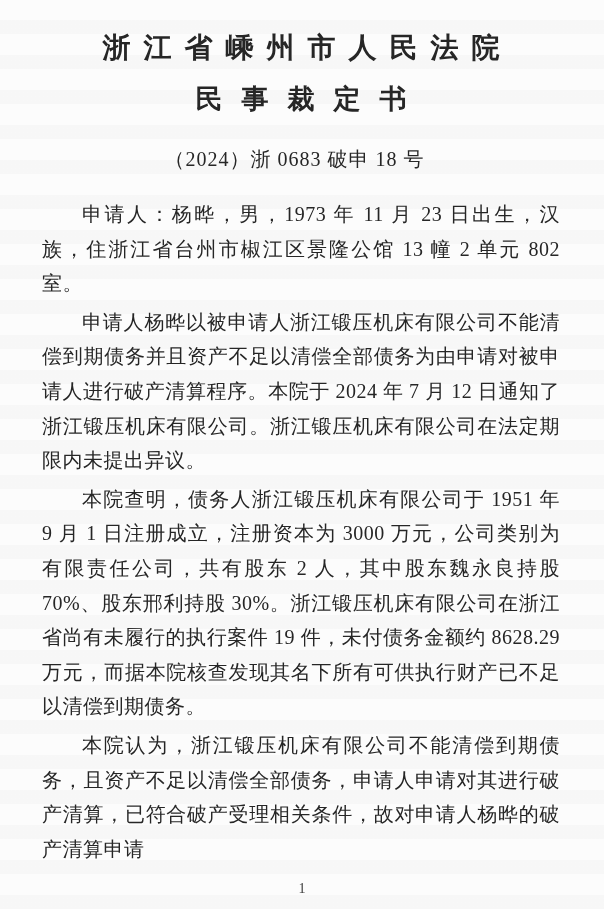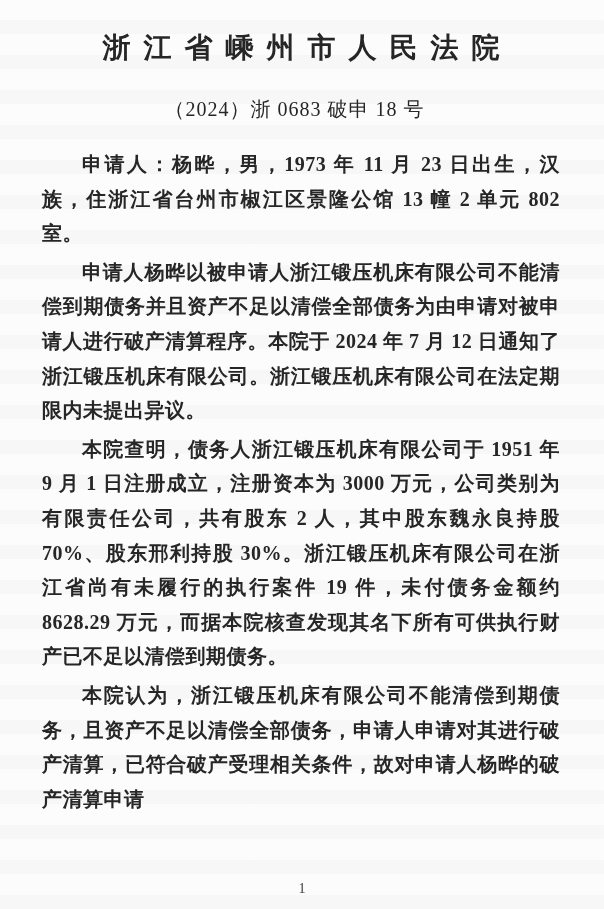--- a/index.html
+++ b/index.html
@@ -55,39 +55,39 @@
     margin-top: 26px;
     font-size: 20px;
     line-height: 34.6px;
     text-align: justify;
     text-align-last: left;
   }
   .doc-body p {
     margin: 0 0 4px 0;
     text-indent: 2em;
     letter-spacing: 0.5px;
-    font-weight: bold;
   }
   .page-number {
     position: absolute;
     left: 0;
     right: 0;
     bottom: 12px;
     text-align: center;
     font-size: 14px;
     color: #3a3a3a;
   }
 </style>
 </head>
 <body>
 
 <div class="page">
 
   <h1 class="court-name">浙江省嵊州市人民法院</h1>
 
+  <h2 class="doc-type">民事裁定书</h2>
 
   <div class="case-number">（2024）浙 0683 破申 18 号</div>
 
   <div class="doc-body">
     <p>申请人：杨晔，男，1973 年 11 月 23 日出生，汉族，住浙江省台州市椒江区景隆公馆 13 幢 2 单元 802 室。</p>
     <p>申请人杨晔以被申请人浙江锻压机床有限公司不能清偿到期债务并且资产不足以清偿全部债务为由申请对被申请人进行破产清算程序。本院于 2024 年 7 月 12 日通知了浙江锻压机床有限公司。浙江锻压机床有限公司在法定期限内未提出异议。</p>
     <p>本院查明，债务人浙江锻压机床有限公司于 1951 年 9 月 1 日注册成立，注册资本为 3000 万元，公司类别为有限责任公司，共有股东 2 人，其中股东魏永良持股 70%、股东邢利持股 30%。浙江锻压机床有限公司在浙江省尚有未履行的执行案件 19 件，未付债务金额约 8628.29 万元，而据本院核查发现其名下所有可供执行财产已不足以清偿到期债务。</p>
     <p>本院认为，浙江锻压机床有限公司不能清偿到期债务，且资产不足以清偿全部债务，申请人申请对其进行破产清算，已符合破产受理相关条件，故对申请人杨晔的破产清算申请</p>
   </div>
 

